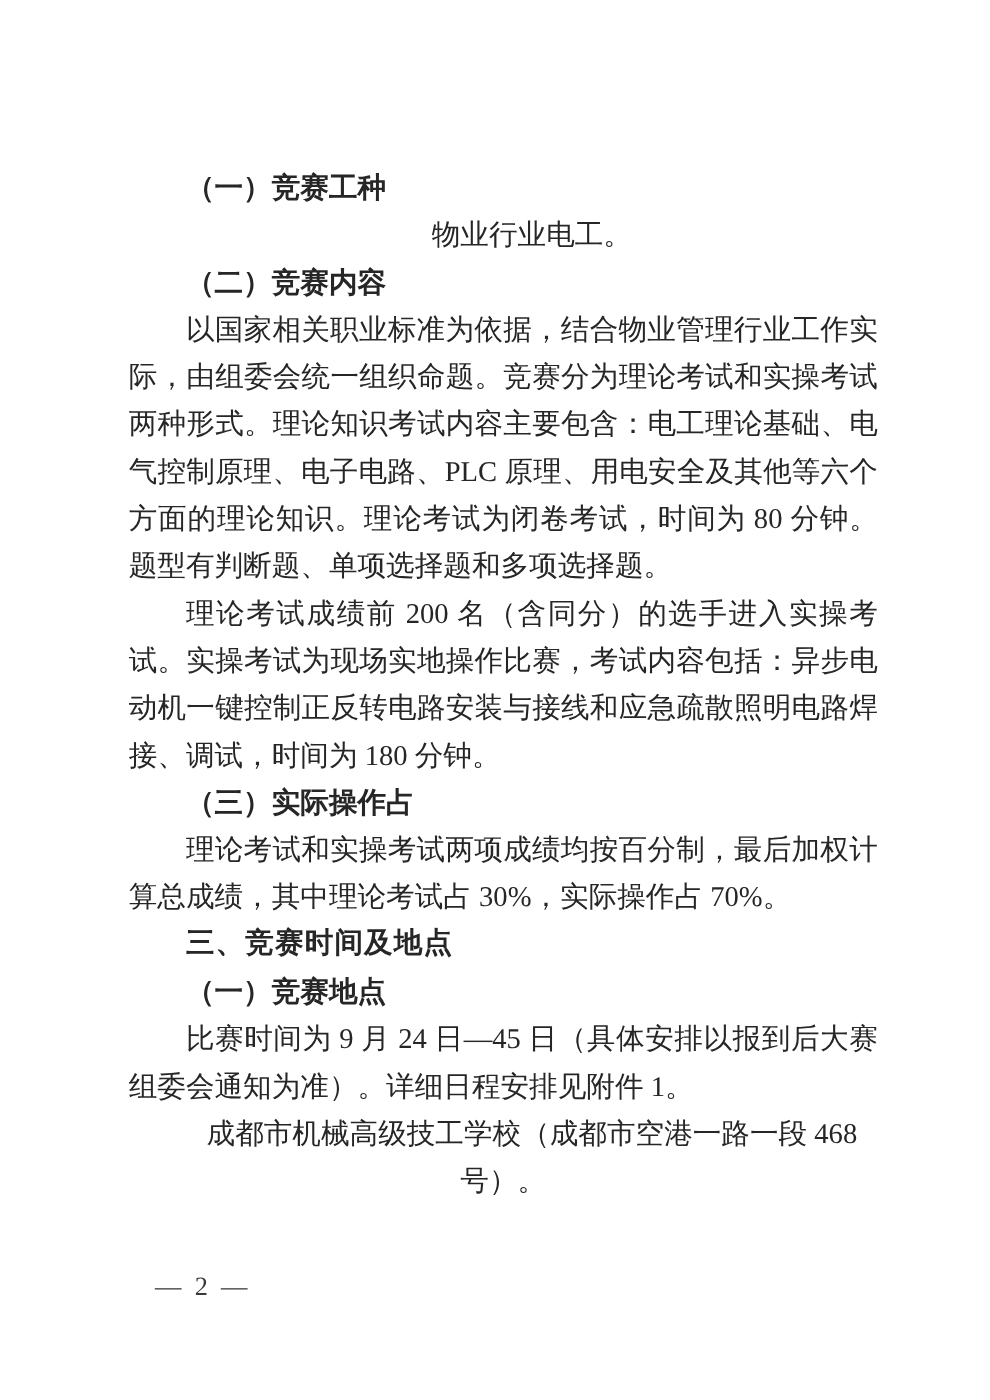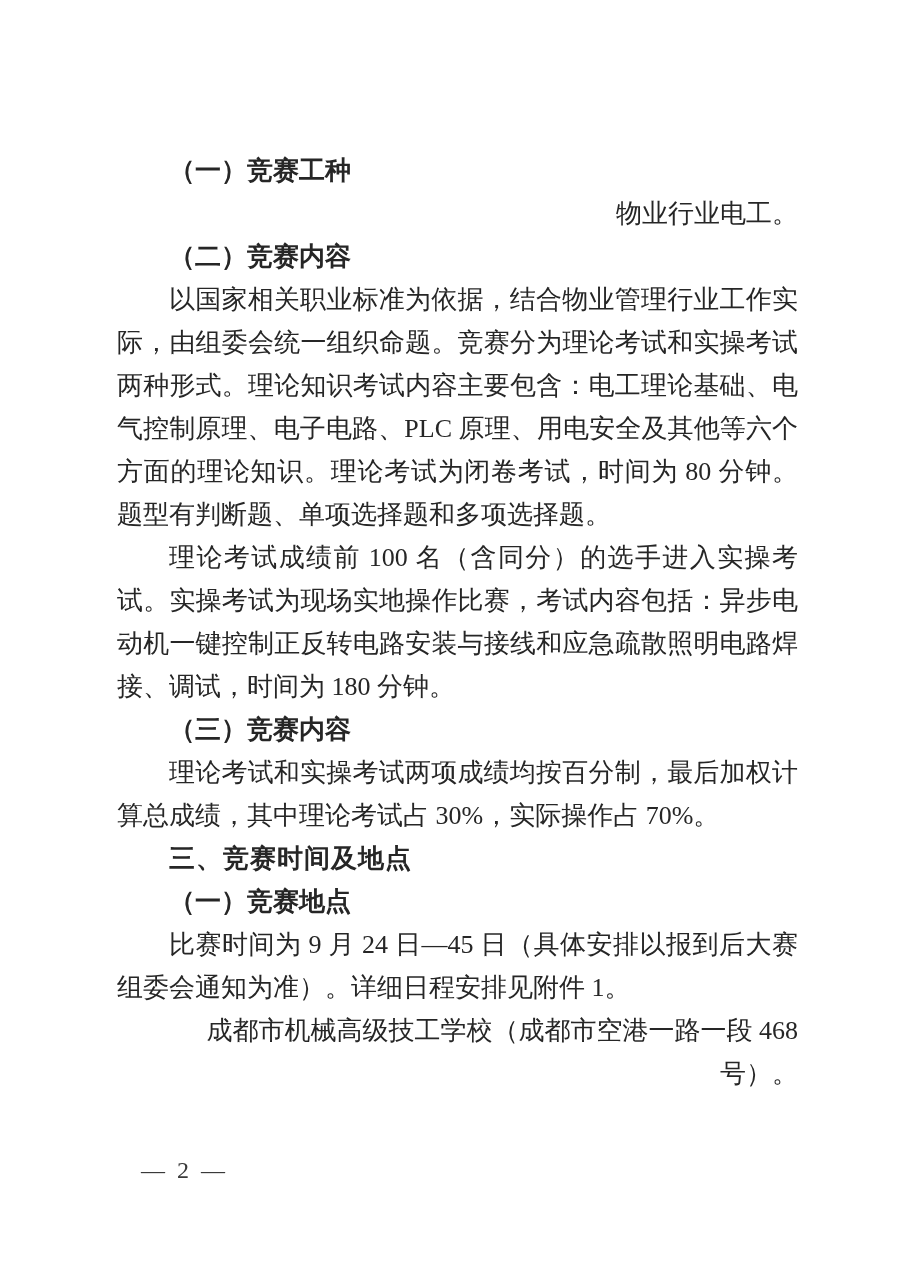--- a/index.html
+++ b/index.html
@@ -24,48 +24,48 @@
     line-height: 43px;
     text-indent: 52px;
     text-align: justify;
     word-break: break-all;
   }
   .subheading {
     font-weight: bold;
     text-align: left;
   }
   .heading {
-    font-family: Liberation Serif, serif;
+    font-family: Liberation Mono, monospace;
     font-weight: bold;
     font-size: 26px;
     letter-spacing: 1px;
     text-align: left;
   }
-  .short { text-align: right; }
+  .short { text-align: center; }
   .footer {
     position: absolute;
     left: 141px;
     top: 1155px;
     font-size: 24px;
     line-height: 30px;
     letter-spacing: 3px;
     color: #3a3a3a;
   }
 </style>
 </head>
 <body>
 
 <div class="page">
   <div class="content">
     <div class="blk subheading">（一）竞赛工种</div>
     <div class="blk short">物业行业电工。</div>
     <div class="blk subheading">（二）竞赛内容</div>
     <div class="blk">以国家相关职业标准为依据，结合物业管理行业工作实际，由组委会统一组织命题。竞赛分为理论考试和实操考试两种形式。理论知识考试内容主要包含：电工理论基础、电气控制原理、电子电路、PLC 原理、用电安全及其他等六个方面的理论知识。理论考试为闭卷考试，时间为 80 分钟。题型有判断题、单项选择题和多项选择题。</div>
-    <div class="blk">理论考试成绩前 100 名（含同分）的选手进入实操考试。实操考试为现场实地操作比赛，考试内容包括：异步电动机一键控制正反转电路安装与接线和应急疏散照明电路焊接、调试，时间为 180 分钟。</div>
-    <div class="blk subheading">（三）竞赛内容</div>
+    <div class="blk">理论考试成绩前 200 名（含同分）的选手进入实操考试。实操考试为现场实地操作比赛，考试内容包括：异步电动机一键控制正反转电路安装与接线和应急疏散照明电路焊接、调试，时间为 180 分钟。</div>
+    <div class="blk subheading">（三）实际操作占</div>
     <div class="blk">理论考试和实操考试两项成绩均按百分制，最后加权计算总成绩，其中理论考试占 30%，实际操作占 70%。</div>
     <div class="blk heading">三、竞赛时间及地点</div>
     <div class="blk subheading">（一）竞赛地点</div>
     <div class="blk">比赛时间为 9 月 24 日—45 日（具体安排以报到后大赛组委会通知为准）。详细日程安排见附件 1。</div>
     <div class="blk short">成都市机械高级技工学校（成都市空港一路一段 468 号）。</div>
   </div>
 
   <div class="footer">— 2 —</div>
 </div>
 

